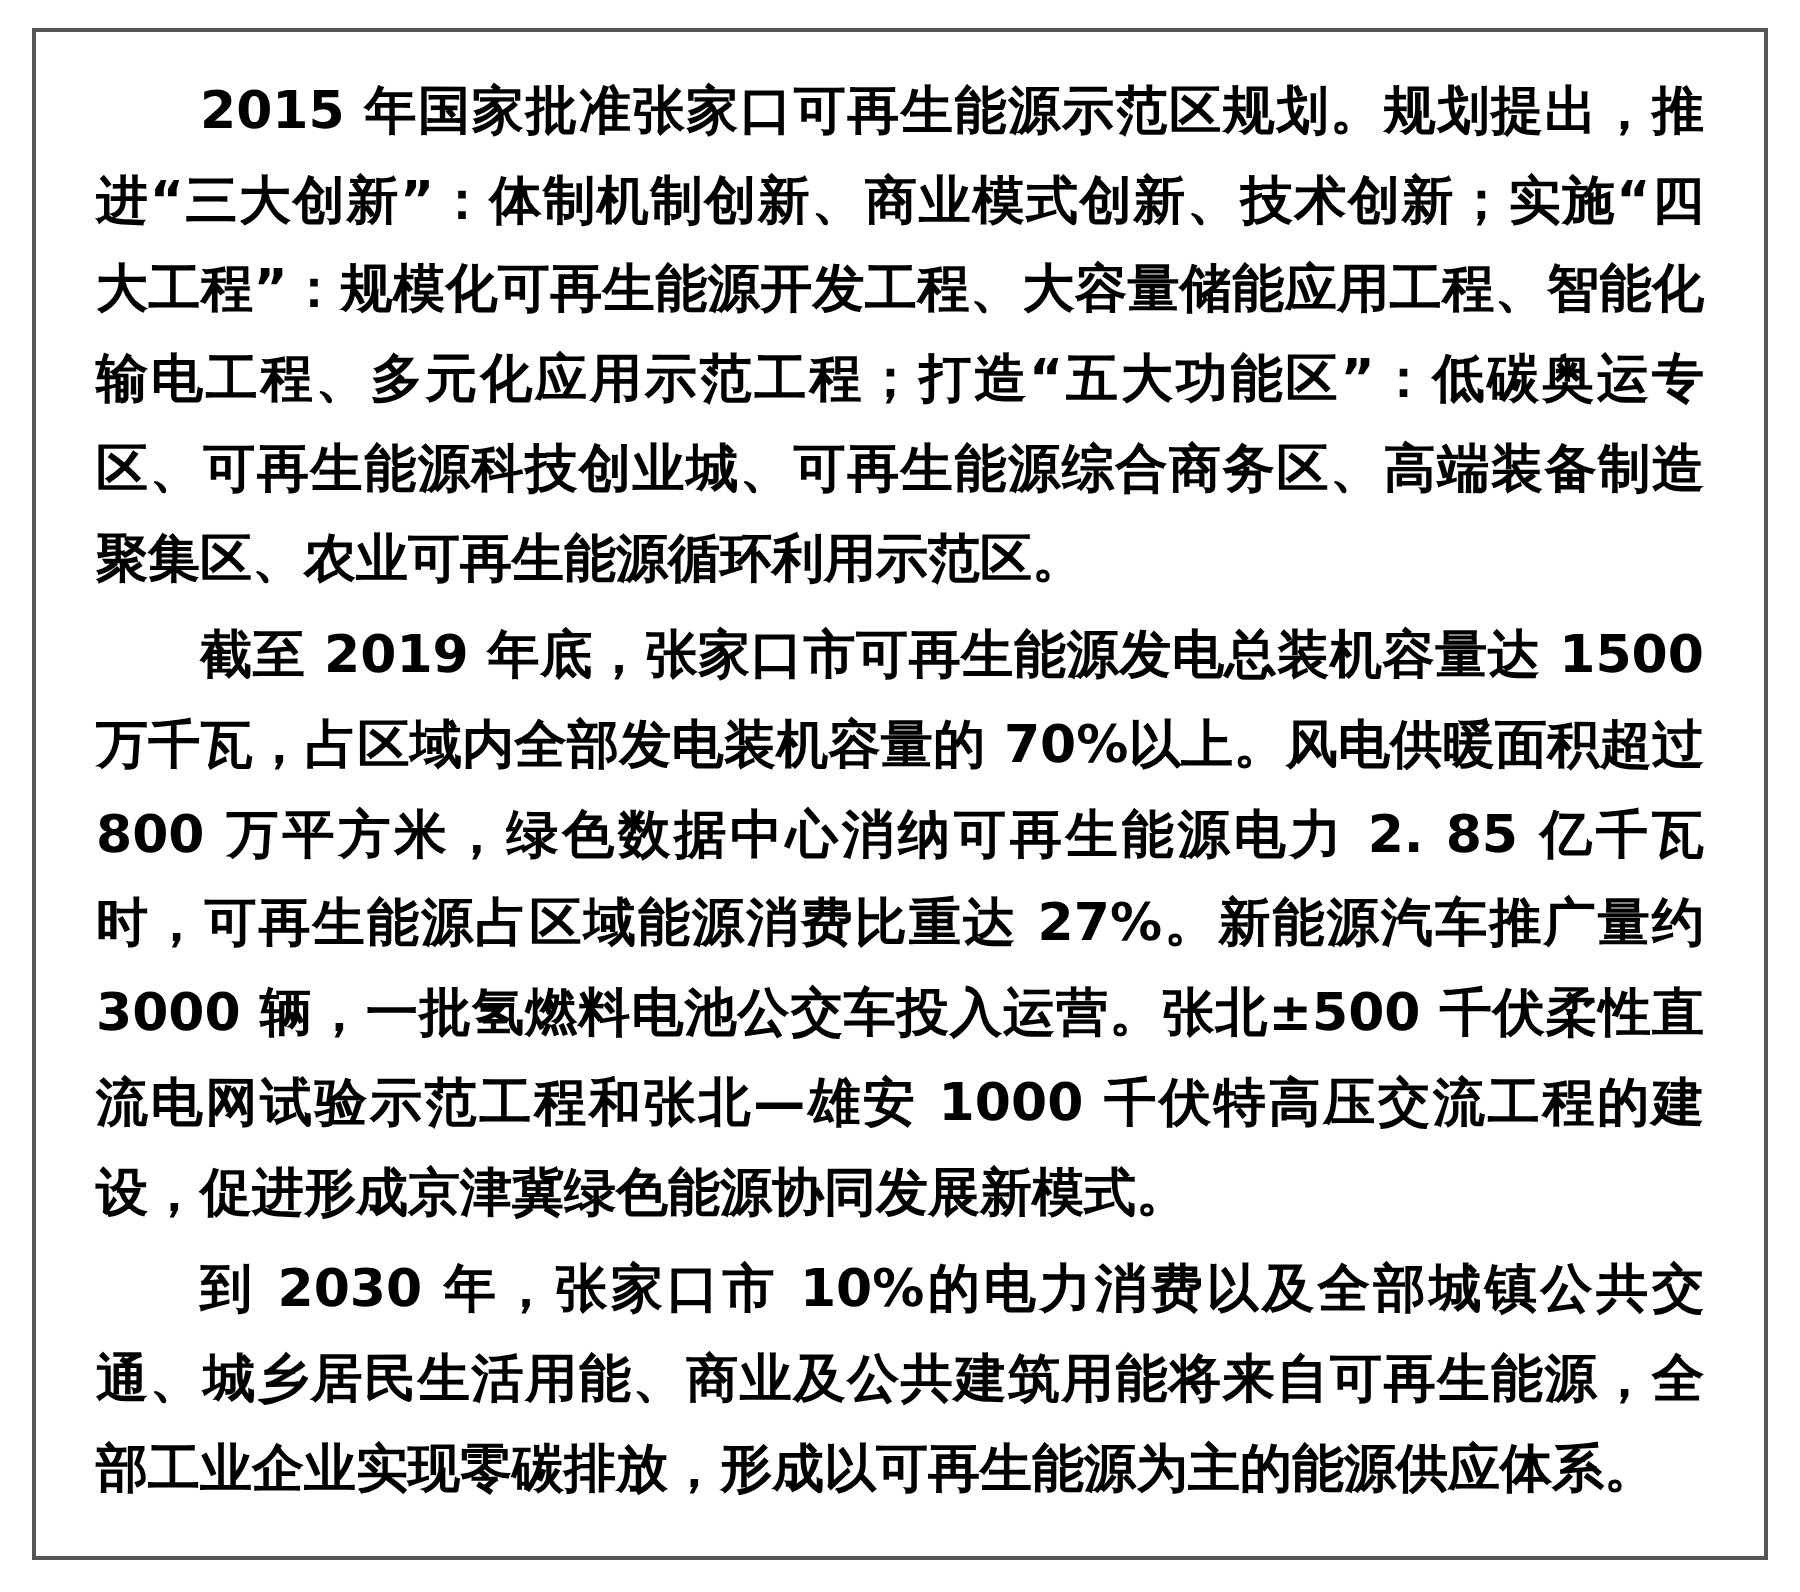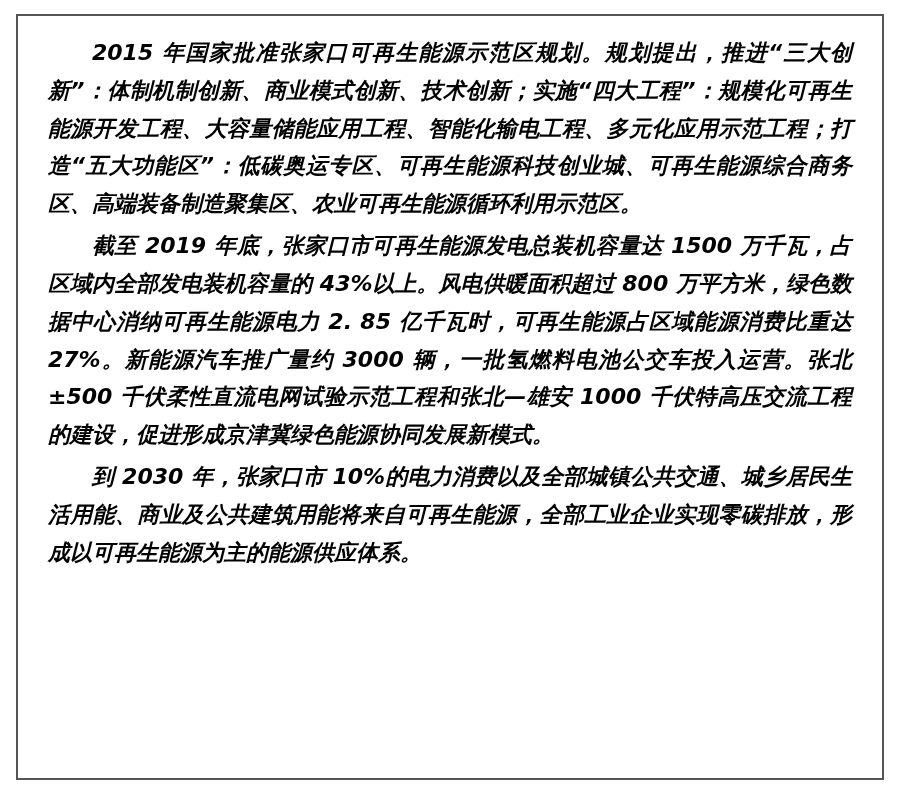--- a/index.html
+++ b/index.html
@@ -47,35 +47,34 @@
     white-space: pre;
   }
   .box-body {
     box-sizing: border-box;
     padding: 18px 30px 10px 30px;
     flex: 1 1 auto;
   }
   p.para {
     margin: 0 0 4px 0;
     text-indent: 2em;
-    font-size: 22px;
+    font-size: 26px;
     line-height: 1.72;
     color: #000000;
     text-align: justify;
     text-justify: inter-ideograph;
     font-family: "DejaVu Sans", "Liberation Sans", sans-serif;
     font-weight: bold;
     letter-spacing: 0px;
-    font-style: italic;
   }
 </style>
 </head>
 <body>
 
 <div class="page">
   <div class="box">
     <div class="box-body">
       <p class="para">2015 年国家批准张家口可再生能源示范区规划。规划提出，推进“三大创新”：体制机制创新、商业模式创新、技术创新；实施“四大工程”：规模化可再生能源开发工程、大容量储能应用工程、智能化输电工程、多元化应用示范工程；打造“五大功能区”：低碳奥运专区、可再生能源科技创业城、可再生能源综合商务区、高端装备制造聚集区、农业可再生能源循环利用示范区。</p>
-      <p class="para">截至 2019 年底，张家口市可再生能源发电总装机容量达 1500 万千瓦，占区域内全部发电装机容量的 43%以上。风电供暖面积超过 800 万平方米，绿色数据中心消纳可再生能源电力 2. 85 亿千瓦时，可再生能源占区域能源消费比重达 27%。新能源汽车推广量约 3000 辆，一批氢燃料电池公交车投入运营。张北±500 千伏柔性直流电网试验示范工程和张北—雄安 1000 千伏特高压交流工程的建设，促进形成京津冀绿色能源协同发展新模式。</p>
+      <p class="para">截至 2019 年底，张家口市可再生能源发电总装机容量达 1500 万千瓦，占区域内全部发电装机容量的 70%以上。风电供暖面积超过 800 万平方米，绿色数据中心消纳可再生能源电力 2. 85 亿千瓦时，可再生能源占区域能源消费比重达 27%。新能源汽车推广量约 3000 辆，一批氢燃料电池公交车投入运营。张北±500 千伏柔性直流电网试验示范工程和张北—雄安 1000 千伏特高压交流工程的建设，促进形成京津冀绿色能源协同发展新模式。</p>
       <p class="para">到 2030 年，张家口市 10%的电力消费以及全部城镇公共交通、城乡居民生活用能、商业及公共建筑用能将来自可再生能源，全部工业企业实现零碳排放，形成以可再生能源为主的能源供应体系。</p>
     </div>
   </div>
 </div>
 
 </body></html>

